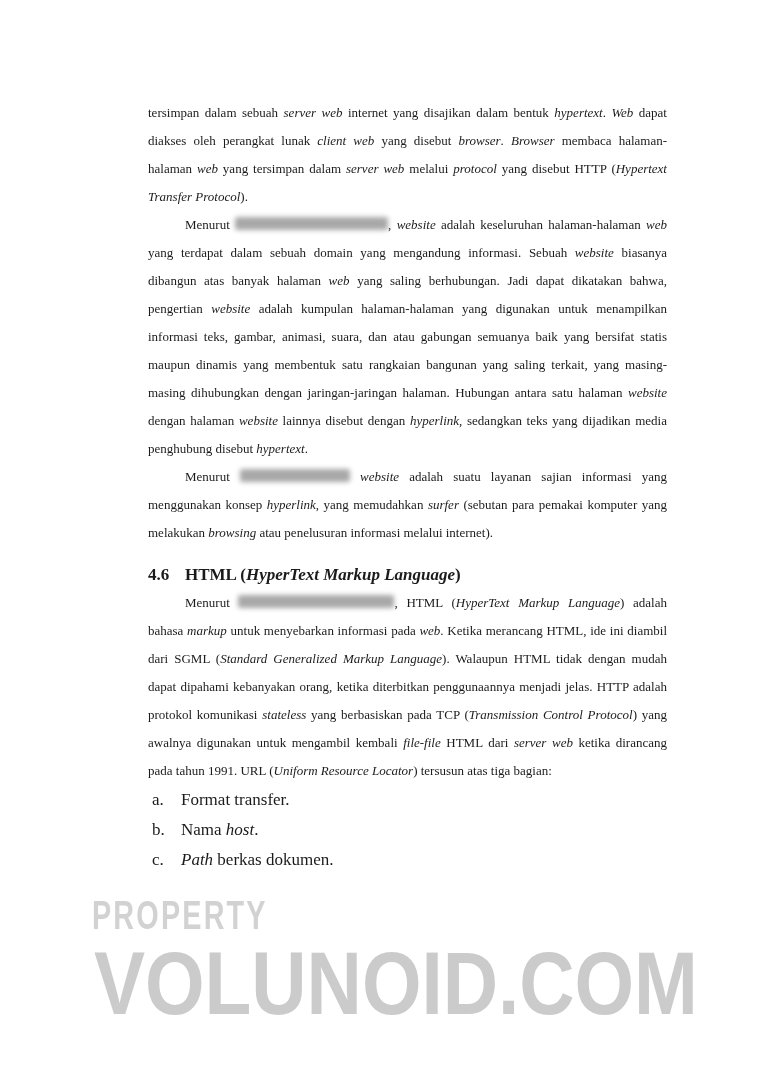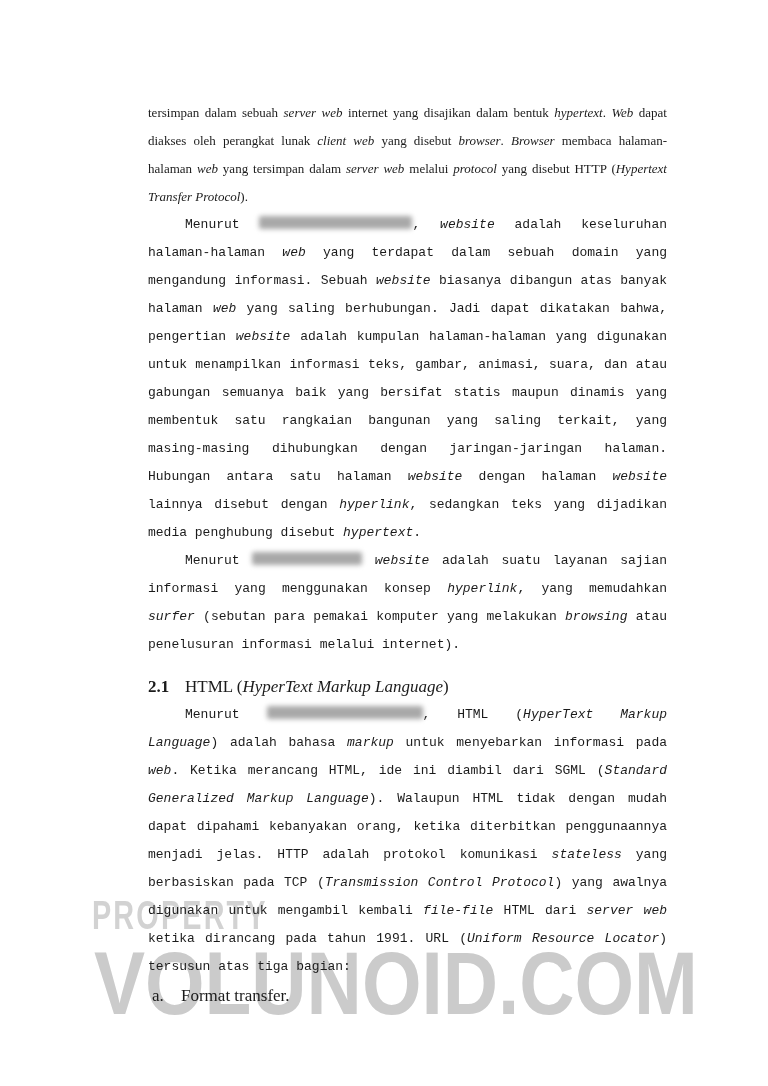--- a/index.html
+++ b/index.html
@@ -22,23 +22,23 @@
     top: 99px;
     width: 519px;
     z-index: 2;
   }
   .para {
     font-size: 13px;
     line-height: 28px;
     text-align: justify;
     margin: 0;
   }
-  .indent { text-indent: 37px; font-family: Liberation Mono, monospace; }
+  .indent { text-indent: 37px; }
   .it { font-style: italic; }
-  .bd { font-weight: normal; margin-top: 36px; }
+  .bd { font-weight: bold; margin-top: 36px; }
   .redacted {
     display: inline-block;
     height: 13px;
     background: #a8a8a8;
     border-radius: 2px;
     filter: blur(2.5px);
     vertical-align: -1px;
   }
   .heading {
     font-size: 17px;
@@ -107,24 +107,26 @@
   <div class="wm wm-site" style="color: rgb(203, 203, 203);">VOLUNOID.COM</div>
 
   <div class="content">
 
     <p class="para"><span>tersimpan dalam sebuah </span><span class="it">server web</span><span> internet yang disajikan dalam bentuk </span><span class="it">hypertext</span><span>. </span><span class="it">Web</span><span> dapat diakses oleh perangkat lunak </span><span class="it">client web</span><span> yang disebut </span><span class="it">browser</span><span>. </span><span class="it">Browser</span><span> membaca halaman-halaman </span><span class="it">web</span><span> yang tersimpan dalam </span><span class="it">server web</span><span> melalui </span><span class="it">protocol</span><span> yang disebut HTTP (</span><span class="it">Hypertext Transfer Protocol</span><span>).</span></p>
 
     <p class="para indent"><span>Menurut </span><span class="redacted" style="width: 153px;"></span><span>, </span><span class="it">website</span><span> adalah keseluruhan halaman-halaman </span><span class="it">web</span><span> yang terdapat dalam sebuah domain yang mengandung informasi. Sebuah </span><span class="it">website</span><span> biasanya dibangun atas banyak halaman </span><span class="it">web</span><span> yang saling berhubungan. Jadi dapat dikatakan bahwa, pengertian </span><span class="it">website</span><span> adalah kumpulan halaman-halaman yang digunakan untuk menampilkan informasi teks, gambar, animasi, suara, dan atau gabungan semuanya baik yang bersifat statis maupun dinamis yang membentuk satu rangkaian bangunan yang saling terkait, yang masing-masing dihubungkan dengan jaringan-jaringan halaman. Hubungan antara satu halaman </span><span class="it">website</span><span> dengan halaman </span><span class="it">website</span><span> lainnya disebut dengan </span><span class="it">hyperlink</span><span>, sedangkan teks yang dijadikan media penghubung disebut </span><span class="it">hypertext</span><span>.</span></p>
 
     <p class="para indent"><span>Menurut </span><span class="redacted" style="width: 110px;"></span><span> </span><span class="it">website</span><span> adalah suatu layanan sajian informasi yang menggunakan konsep </span><span class="it">hyperlink</span><span>, yang memudahkan </span><span class="it">surfer</span><span> (sebutan para pemakai komputer yang melakukan </span><span class="it">browsing</span><span> atau penelusuran informasi melalui internet).</span></p>
 
-    <p class="heading"><span class="hnum">2.1</span><span><span class="bd">HTML (</span><span class="bd it">HyperText Markup Language</span><span class="bd">)</span></span></p>
+    <p class="heading"><span class="hnum">4.6</span><span><span class="bd">HTML (</span><span class="bd it">HyperText Markup Language</span><span class="bd">)</span></span></p>
 
     <p class="para indent"><span>Menurut </span><span class="redacted" style="width: 156px;"></span><span>, HTML (</span><span class="it">HyperText Markup Language</span><span>) adalah bahasa </span><span class="it">markup</span><span> untuk menyebarkan informasi pada </span><span class="it">web</span><span>. Ketika merancang HTML, ide ini diambil dari SGML (</span><span class="it">Standard Generalized Markup Language</span><span>). Walaupun HTML tidak dengan mudah dapat dipahami kebanyakan orang, ketika diterbitkan penggunaannya menjadi jelas. HTTP adalah protokol komunikasi </span><span class="it">stateless</span><span> yang berbasiskan pada TCP (</span><span class="it">Transmission Control Protocol</span><span>) yang awalnya digunakan untuk mengambil kembali </span><span class="it">file-file</span><span> HTML dari </span><span class="it">server web</span><span> ketika dirancang pada tahun 1991. URL (</span><span class="it">Uniform Resource Locator</span><span>) tersusun atas tiga bagian:</span></p>
 
     <p class="list-item"><span class="marker">a.</span><span><span>Format transfer.</span></span></p>
 
+    <p class="list-item"><span class="marker">b.</span><span><span>Nama </span><span class="it">host</span><span>.</span></span></p>
 
+    <p class="list-item"><span class="marker">c.</span><span><span class="it">Path</span><span> berkas dokumen.</span></span></p>
 
   </div>
 
 
 </div>
 
 </body></html>

